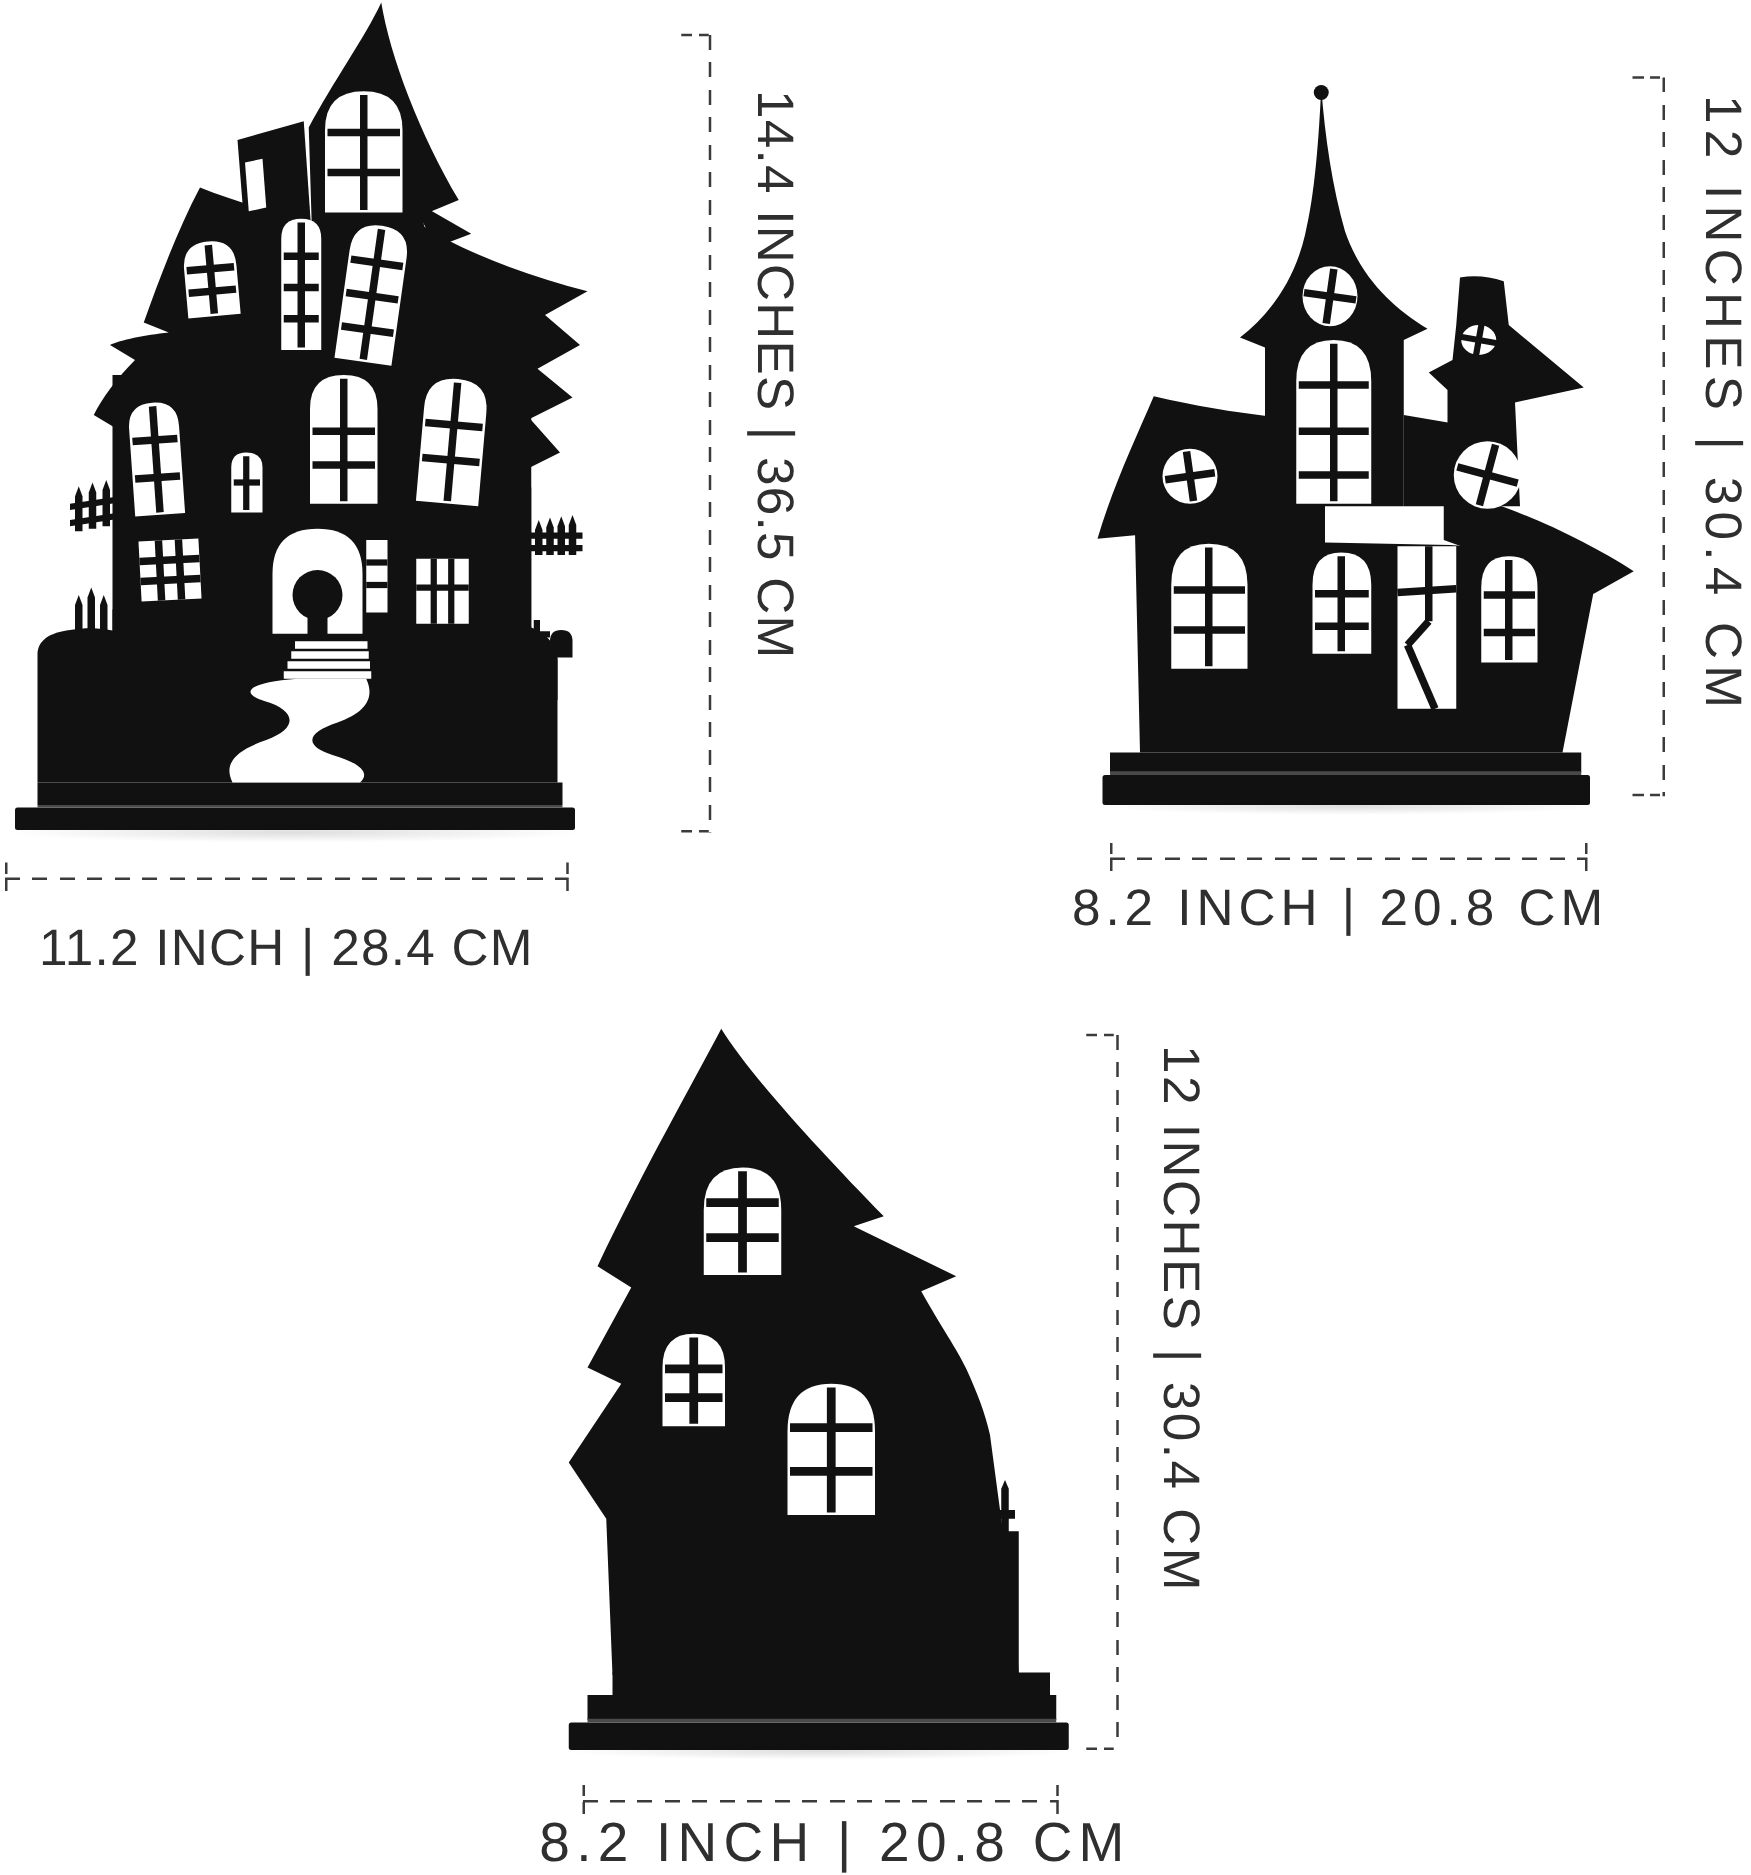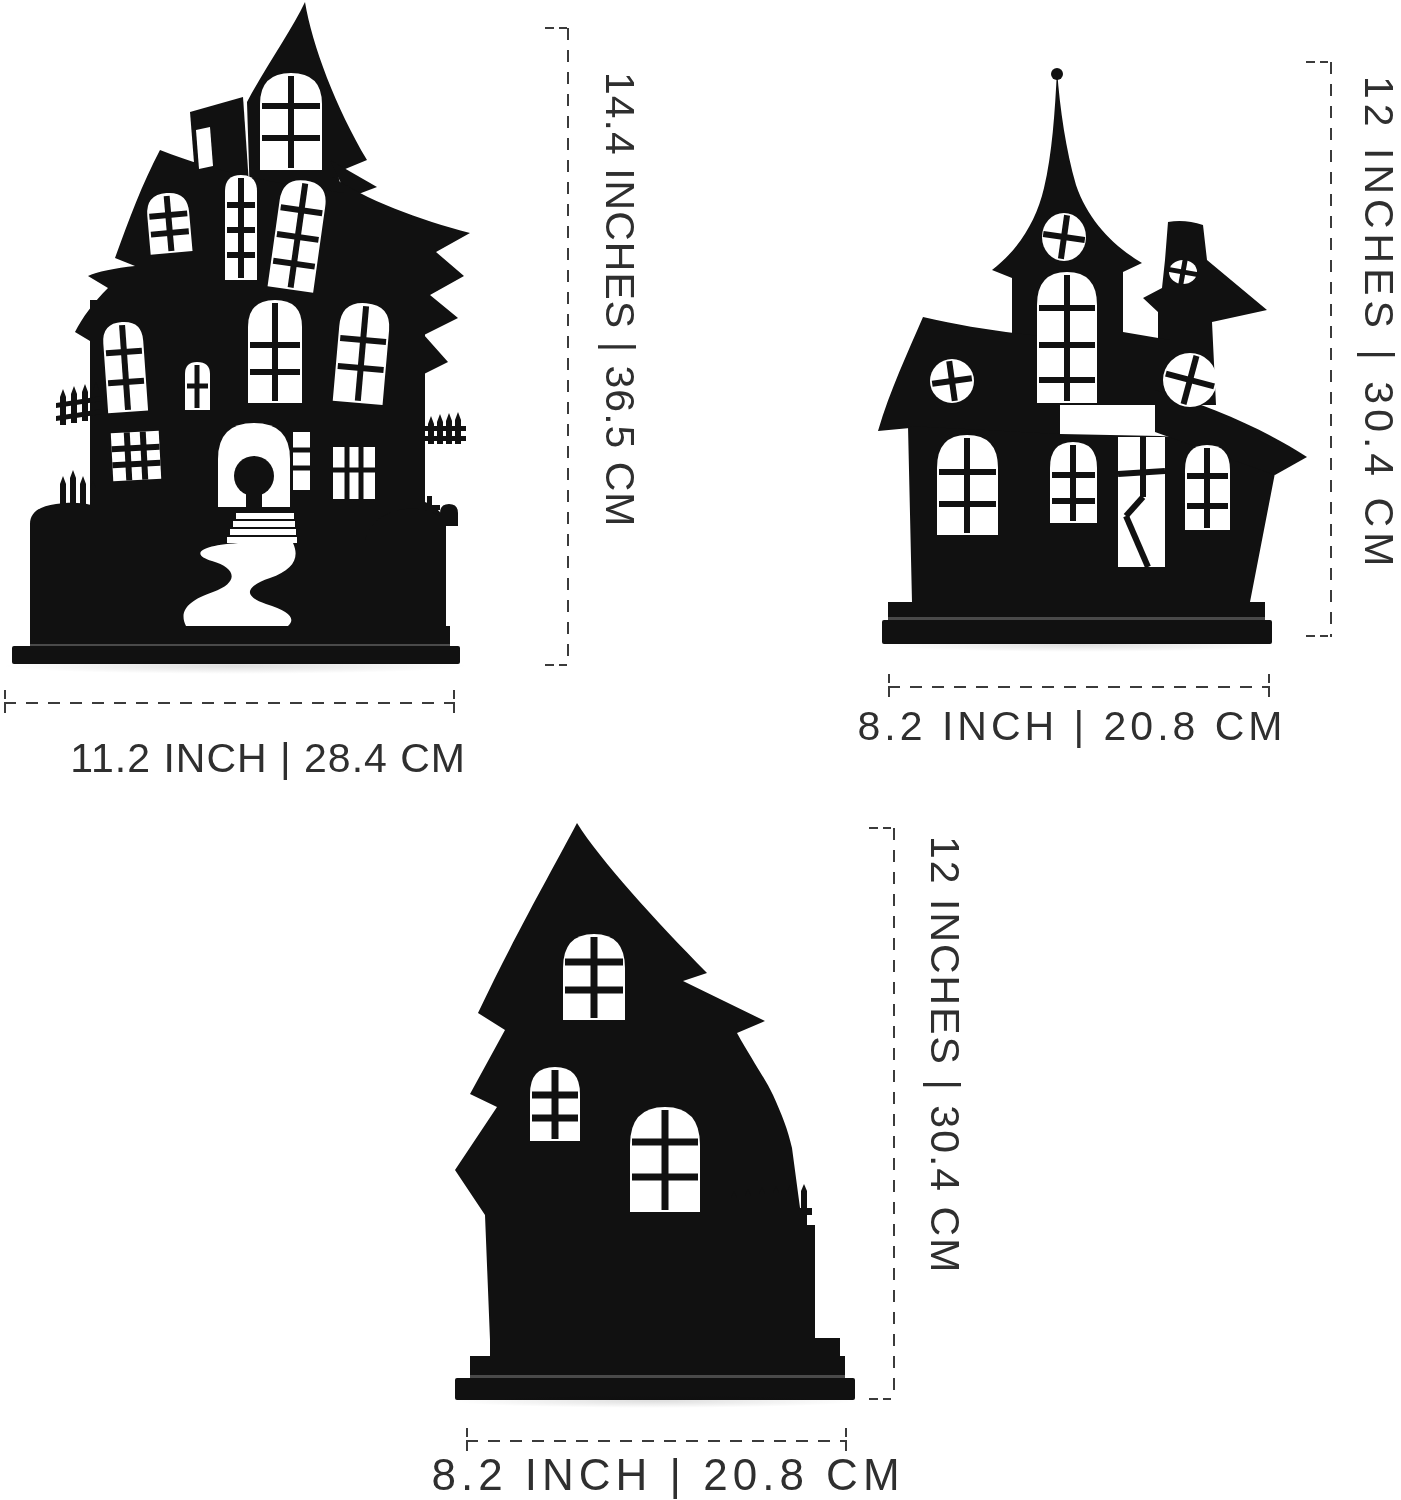--- a/index.html
+++ b/index.html
@@ -283,21 +283,21 @@
   <div class="shadow" style="left:450px;top:1394px;width:410px;height:14px;"></div>
 
   <div class="dimline-v" style="left:567px;top:28px;height:638px;"></div>
   <div class="cap-h" style="left:545px;top:27px;"></div>
   <div class="cap-h" style="left:545px;top:664px;"></div>
   <div class="dim-label vert" style="left:645px;top:72px;width:445px;letter-spacing:1px;">14.4 INCHES | 36.5 CM</div>
 
   <div class="dimline-h" style="left:4px;top:702px;width:451px;"></div>
   <div class="cap-v" style="left:4px;top:690px;"></div>
   <div class="cap-v" style="left:453px;top:690px;"></div>
-  <div class="dim-label center" style="left:16px;top:735px;width:450px;letter-spacing:1px;text-align:right;">11.2 INCH | 28.4 CM</div>
+  <div class="dim-label center" style="left:4px;top:735px;width:450px;letter-spacing:1px;">11.2 INCH | 28.4 CM</div>
 
   <div class="dimline-v" style="left:1330px;top:62px;height:575px;"></div>
   <div class="cap-h" style="left:1306px;top:61px;"></div>
   <div class="cap-h" style="left:1306px;top:635px;"></div>
   <div class="dim-label vert" style="left:1404px;top:76px;width:515px;letter-spacing:5px;">12 INCHES | 30.4 CM</div>
 
   <div class="dimline-h" style="left:888px;top:686px;width:382px;"></div>
   <div class="cap-v" style="left:888px;top:674px;"></div>
   <div class="cap-v" style="left:1268px;top:674px;"></div>
   <div class="dim-label center" style="left:822px;top:703px;width:500px;letter-spacing:4px;">8.2 INCH | 20.8 CM</div>

